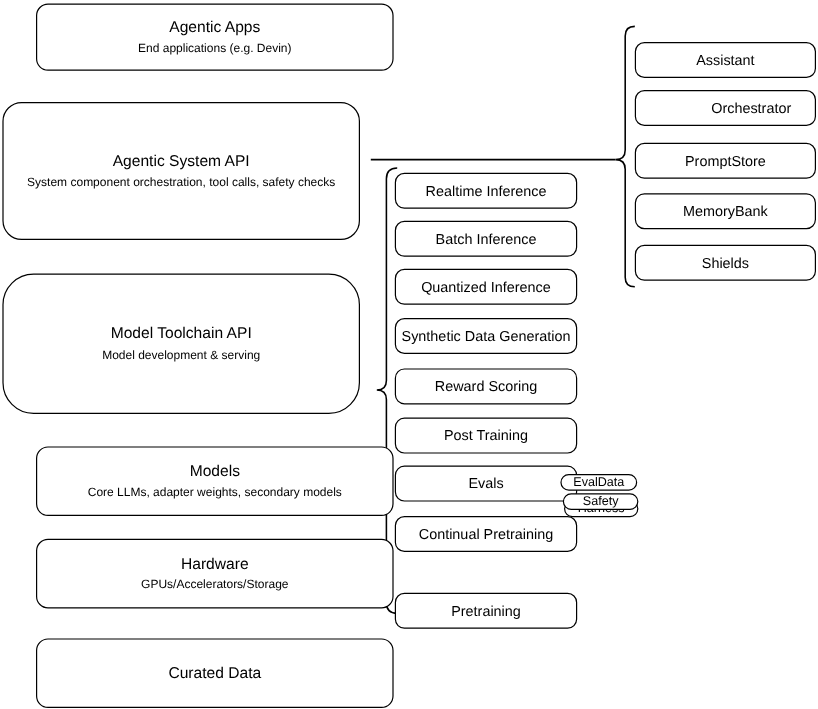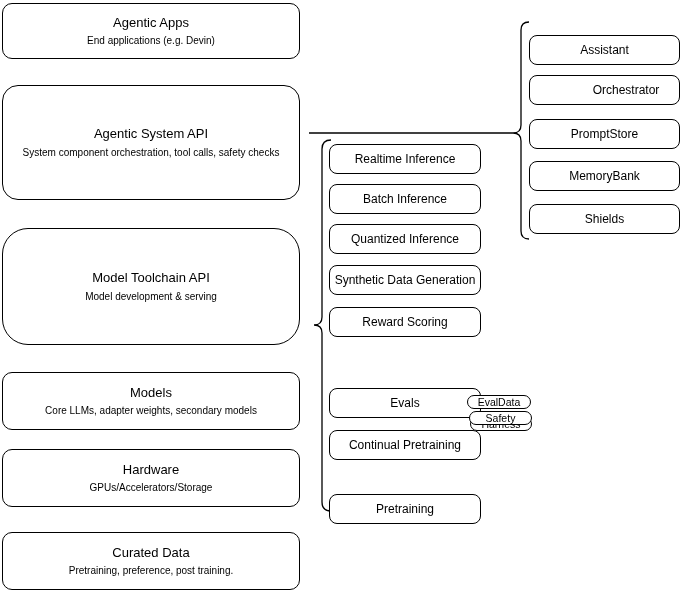--- a/index.html
+++ b/index.html
@@ -6,21 +6,21 @@
   .canvas{
     position:relative;width:682px;height:591px;background:#ffffff;
     font-family:"Liberation Sans",sans-serif;color:#000;overflow:hidden;
   }
   svg.overlay{position:absolute;left:0;top:0;width:682px;height:591px;pointer-events:none;}
   .box{
     position:absolute;border:1.3px solid #000;background:#fff;box-sizing:border-box;
     display:flex;flex-direction:column;align-items:center;justify-content:center;text-align:center;
   }
   .stack-box{left:2px;width:298px;}
-  .r10{border-radius:10px;}
+  .r10{border-radius:10px;margin-left:28px;}
   .r26{border-radius:26px;}
   .box-title{font-size:13px;line-height:1.15;white-space:nowrap;}
   .box-subtitle{font-size:10px;margin-top:5px;white-space:nowrap;}
   .node{
     position:absolute;border:1.3px solid #000;border-radius:8px;background:#fff;box-sizing:border-box;
     display:flex;align-items:center;justify-content:center;text-align:center;
     font-size:12px;white-space:nowrap;z-index:2;
   }
   .mid{left:329px;width:152px;height:30px;}
   .rightcol{left:529px;width:151px;height:30px;}
@@ -61,28 +61,28 @@
     <div class="box-subtitle">Core LLMs, adapter weights, secondary models</div>
   </div>
 
   <div class="box stack-box r10" style="top:449px;height:58px;">
     <div class="box-title">Hardware</div>
     <div class="box-subtitle">GPUs/Accelerators/Storage</div>
   </div>
 
   <div class="box stack-box r10" style="top:532px;height:58px;">
     <div class="box-title">Curated Data</div>
-    <div class="box-subtitle">Pretraining, preference, post training.</div>
   </div>
 
   <div class="node mid" style="top:144px;">Realtime Inference</div>
   <div class="node mid" style="top:184px;">Batch Inference</div>
   <div class="node mid" style="top:224px;">Quantized Inference</div>
   <div class="node mid" style="top:265px;">Synthetic Data Generation</div>
   <div class="node mid" style="top:307px;">Reward Scoring</div>
+  <div class="node mid" style="top:348px;">Post Training</div>
   <div class="node mid" style="top:388px;text-align:center;">Evals</div>
   <div class="node mid" style="top:430px;">Continual Pretraining</div>
   <div class="node mid" style="top:470px;margin-top:24px;">Pretraining</div>
 
   <div class="pill" style="left:470px;top:379px;width:62px;height:14px;margin-top:38px;">Harness</div>
   <div class="pill" style="left:467px;top:395px;width:64px;height:14px;">EvalData</div>
   <div class="pill" style="left:469px;top:411px;width:63px;height:14px;">Safety</div>
 
   <div class="node rightcol" style="top:35px;">Assistant</div>
   <div class="node rightcol" style="top:75px;padding-left:43px;">Orchestrator</div>

